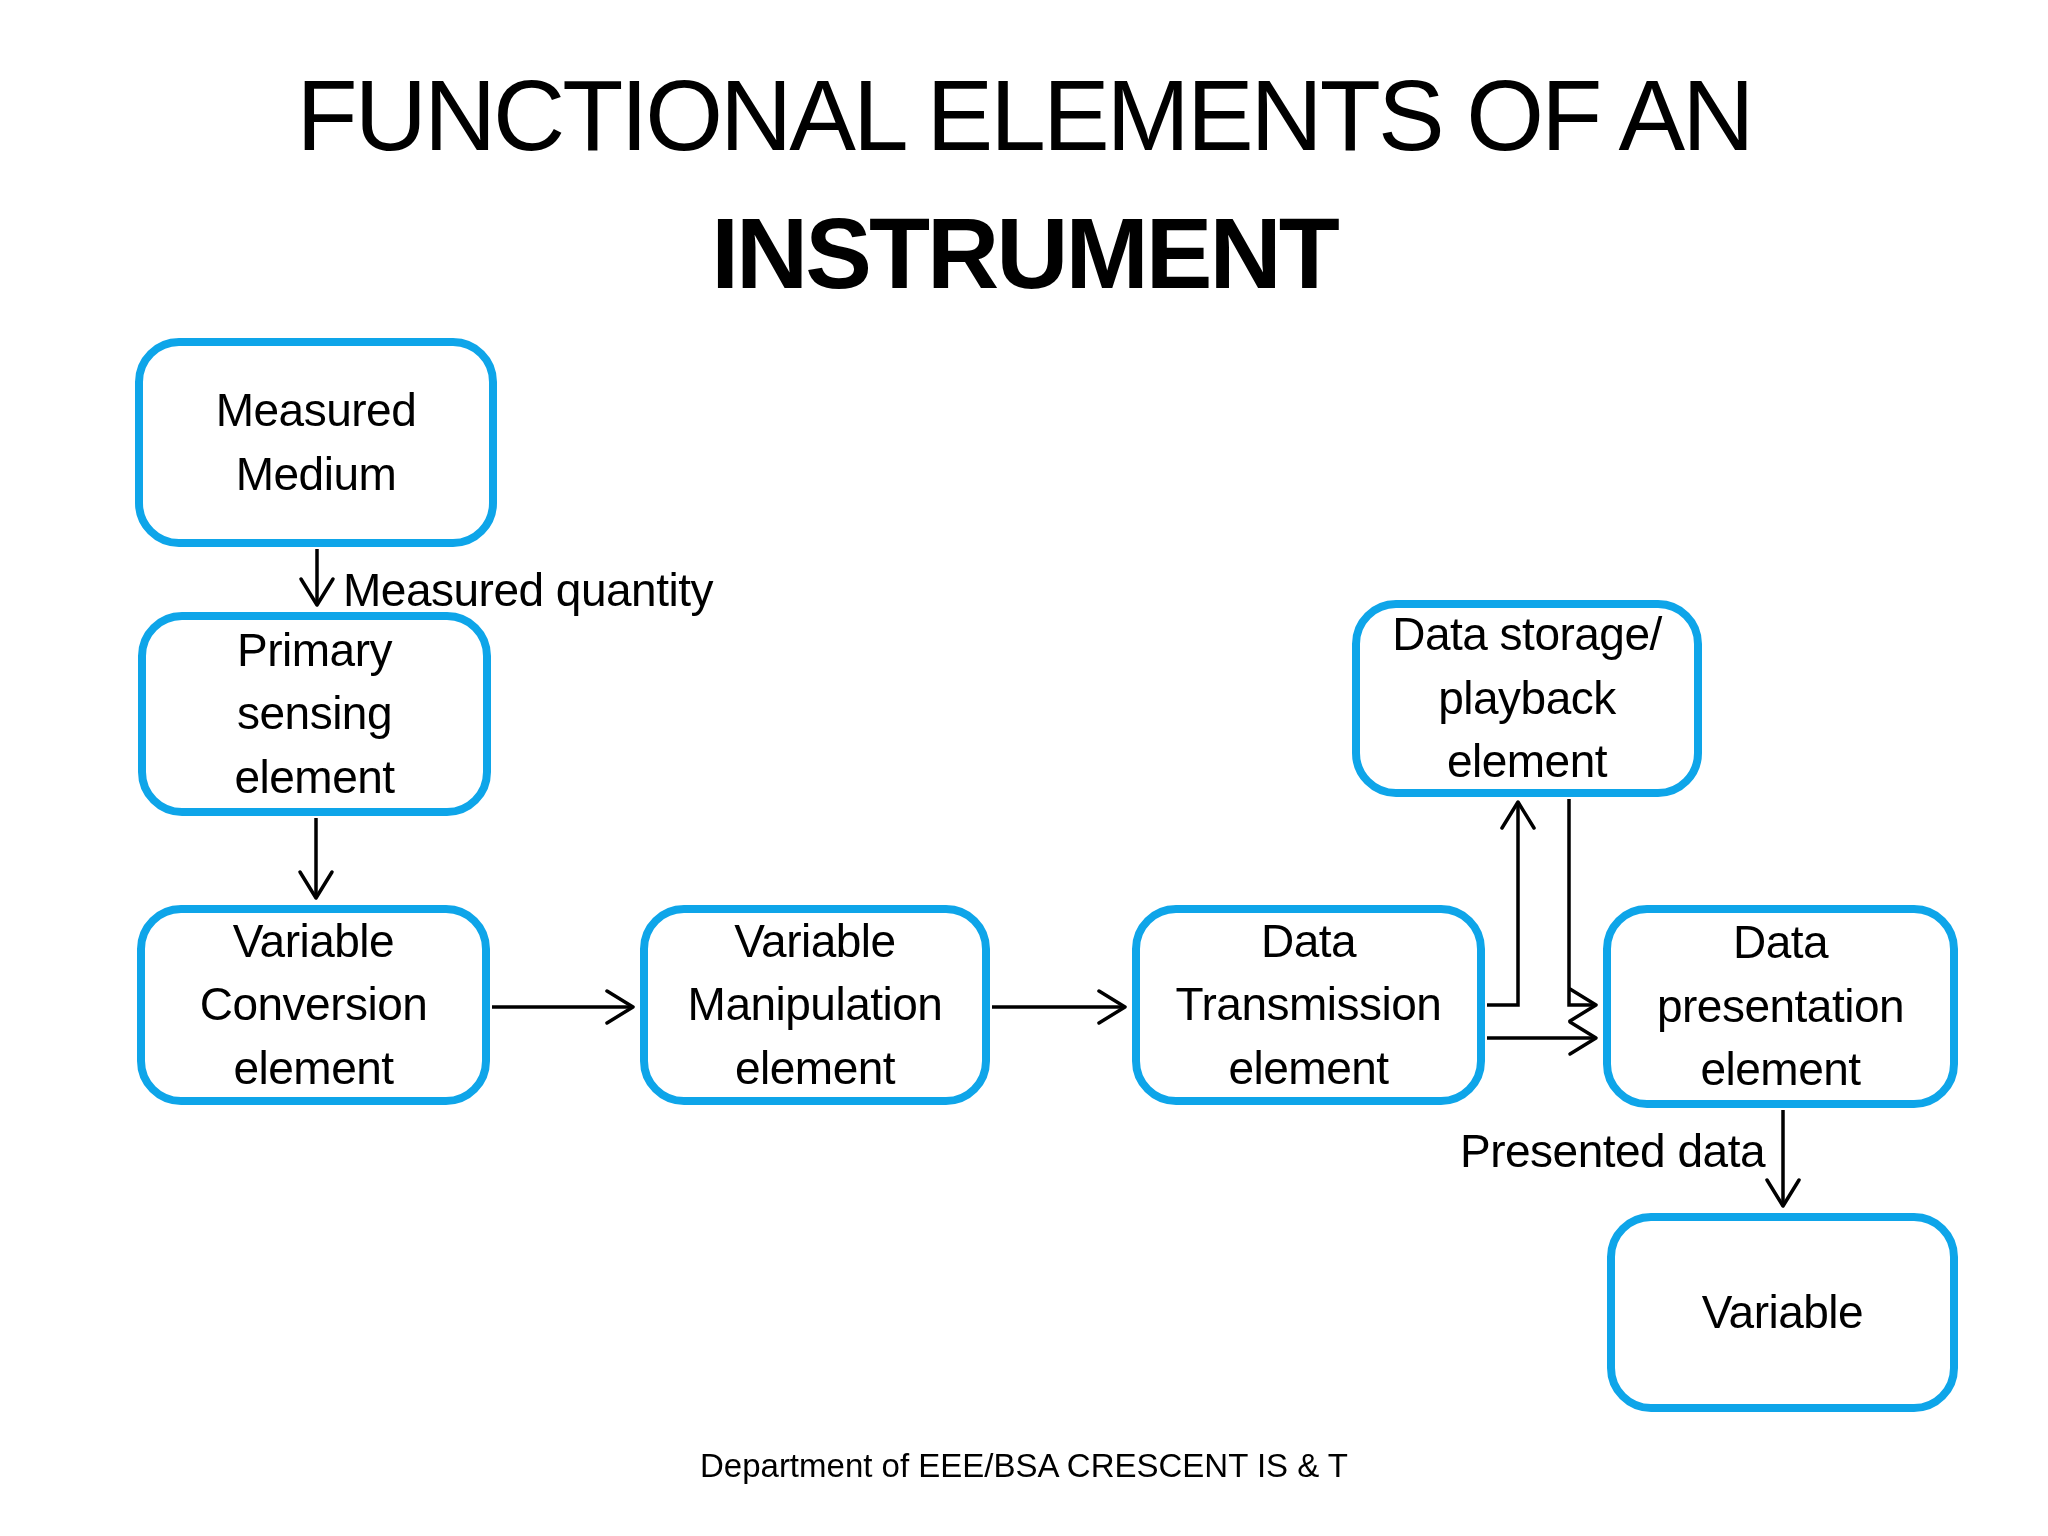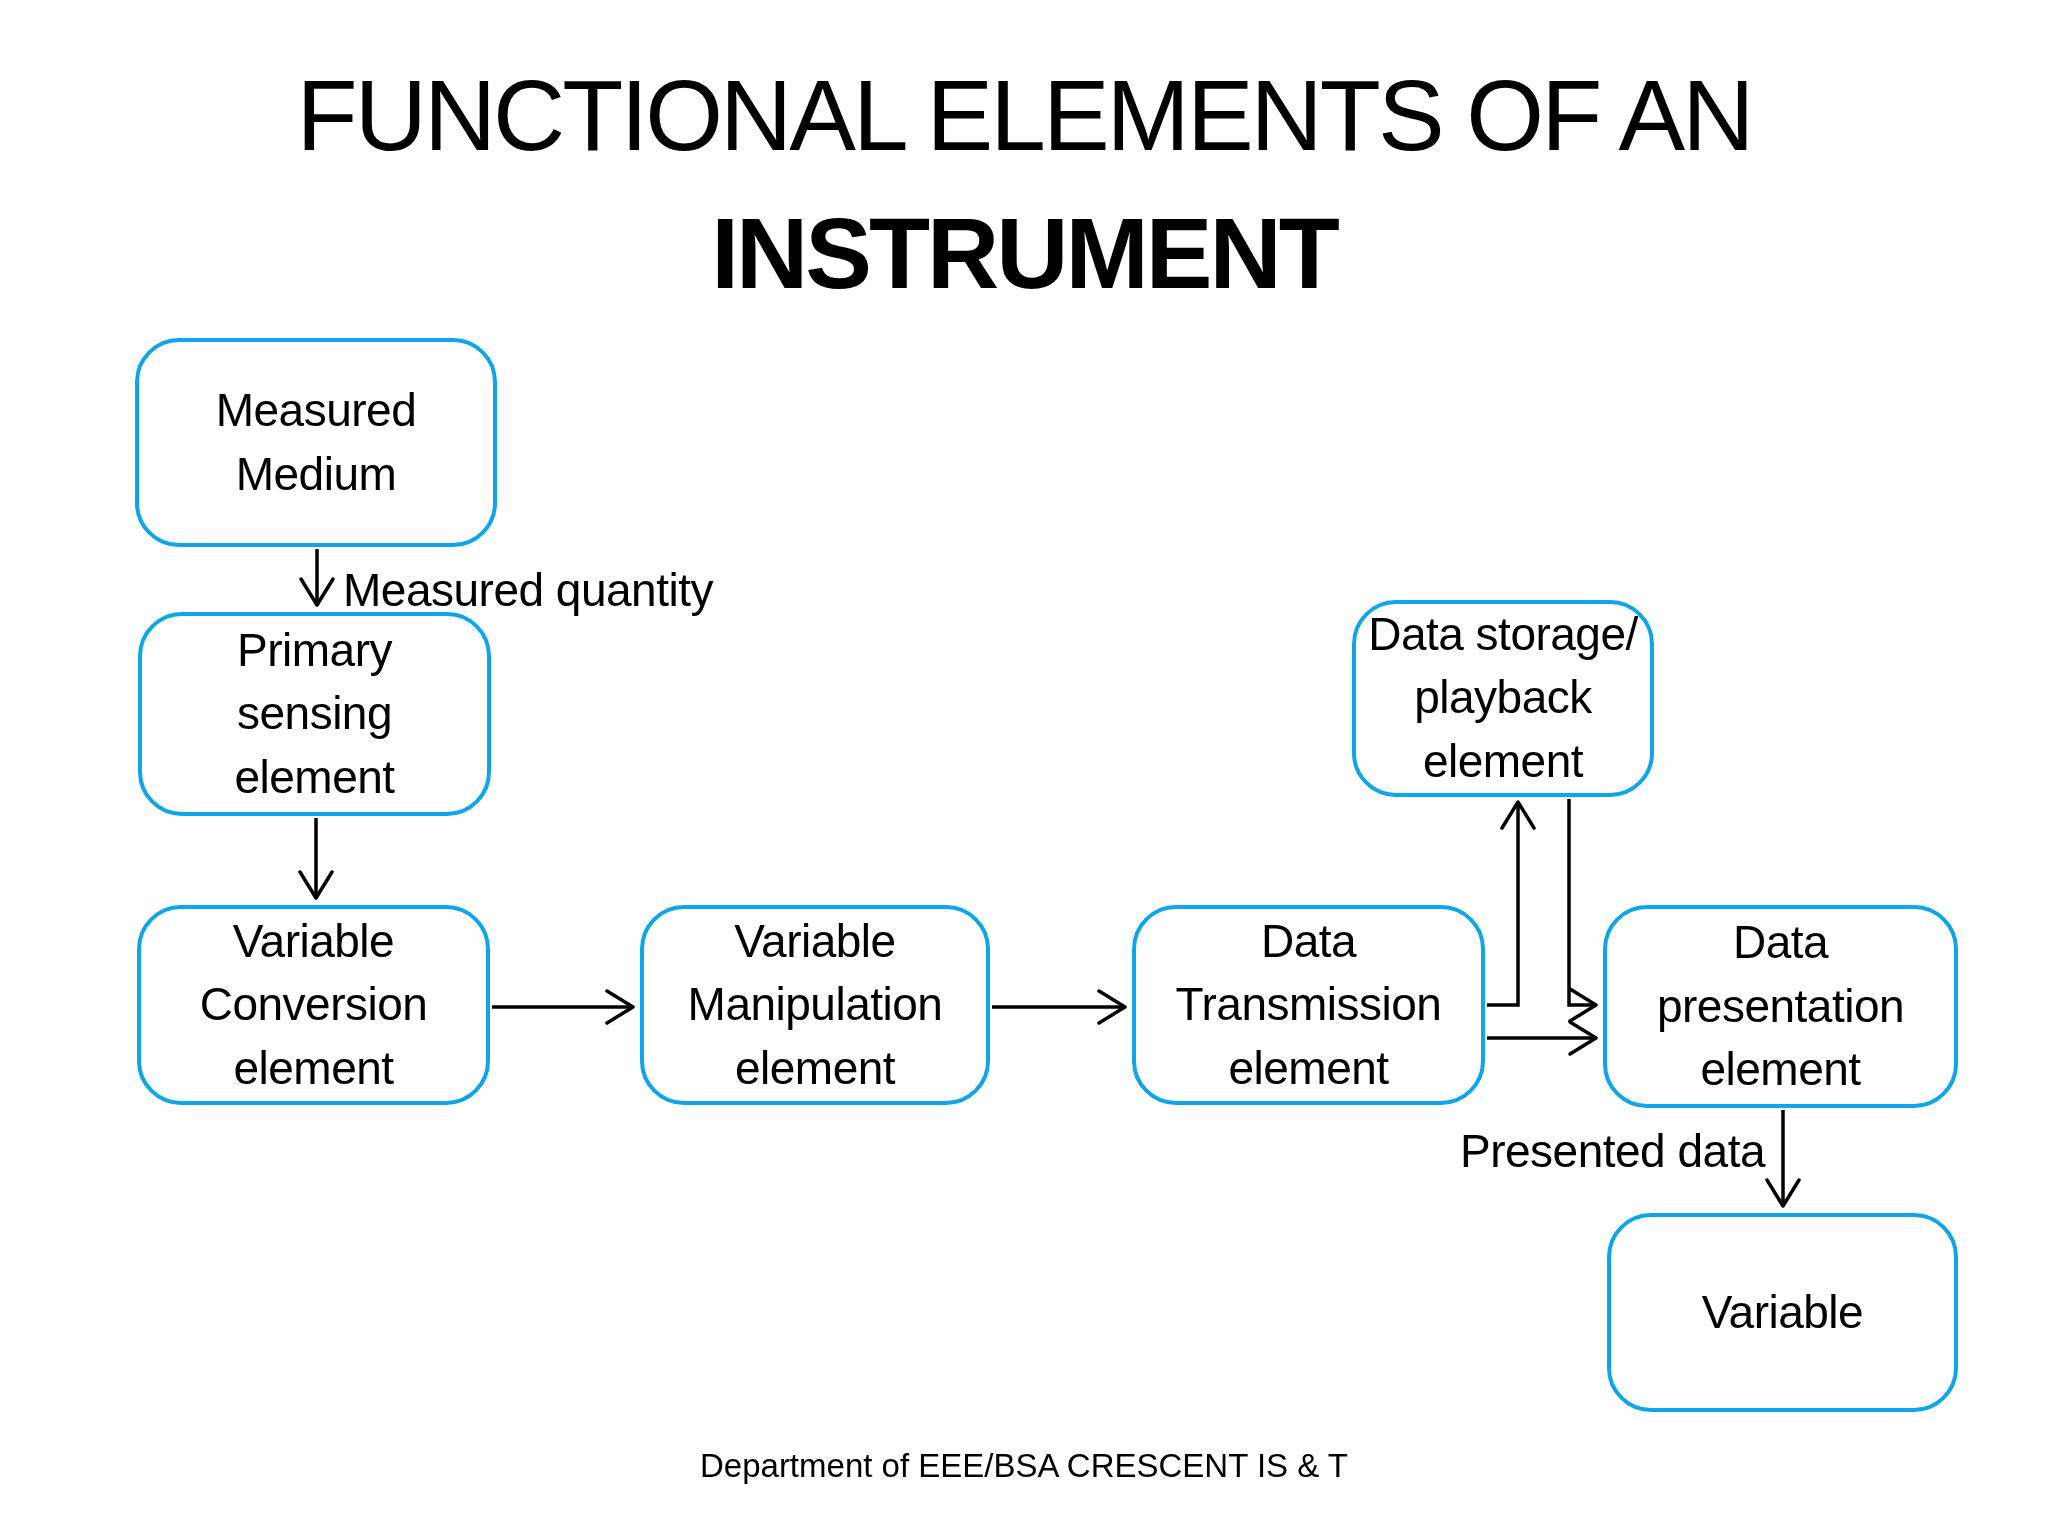--- a/index.html
+++ b/index.html
@@ -27,38 +27,38 @@
     letter-spacing: -3px;
     color: #000000;
     white-space: nowrap;
   }
   #title-line1 { top: 64px; }
   #title-line2 { top: 202px; font-weight: bold; }
 
   .node {
     position: absolute;
     box-sizing: border-box;
-    border: 4px solid #0ea5e9;
+    border: 8px solid #0ea5e9;
     border-radius: 44px;
     background: #ffffff;
     display: flex;
     align-items: center;
     justify-content: center;
     text-align: center;
     font-size: 46px;
     line-height: 1.38;
     letter-spacing: -0.5px;
     white-space: pre-line;
   }
   #box-measured-medium       { left: 135px;  top: 338px;  width: 362px; height: 209px; }
   #box-primary-sensing       { left: 138px;  top: 612px;  width: 353px; height: 204px; }
   #box-variable-conversion   { left: 137px;  top: 905px;  width: 353px; height: 200px; }
   #box-variable-manipulation { left: 640px;  top: 905px;  width: 350px; height: 200px; }
   #box-data-transmission     { left: 1132px; top: 905px;  width: 353px; height: 200px; }
-  #box-data-storage          { left: 1352px; top: 600px;  width: 302px; height: 197px; align-items: flex-end; }
+  #box-data-storage          { left: 1352px; top: 600px;  width: 350px; height: 197px; }
   #box-data-presentation     { left: 1603px; top: 905px;  width: 355px; height: 203px; }
   #box-observer              { left: 1607px; top: 1213px; width: 351px; height: 199px; }
 
   .edge-label {
     position: absolute;
     font-size: 46px;
     letter-spacing: -0.5px;
     color: #000000;
     white-space: nowrap;
   }

